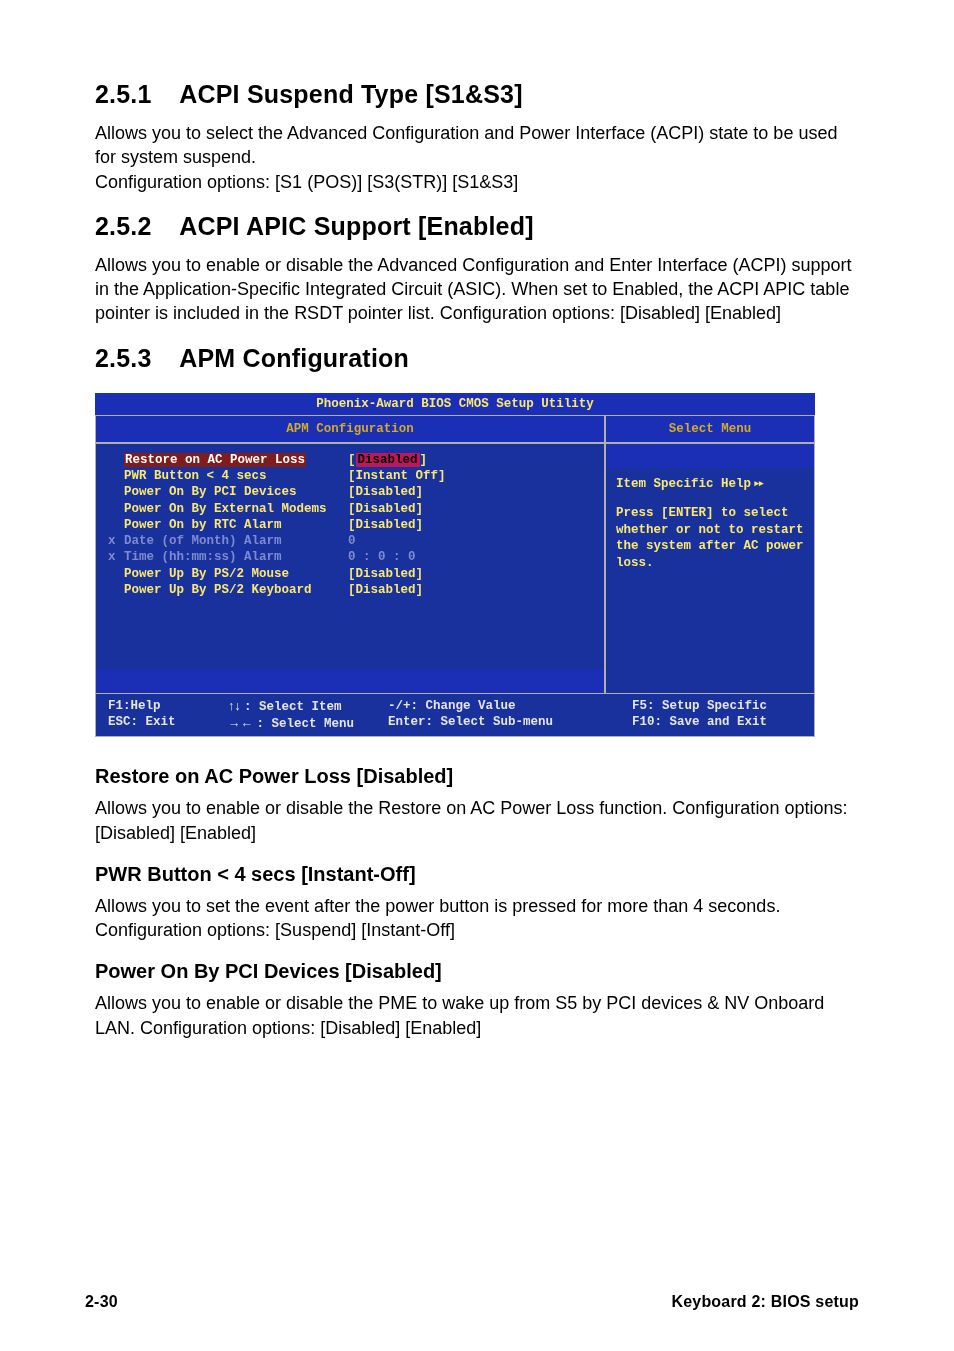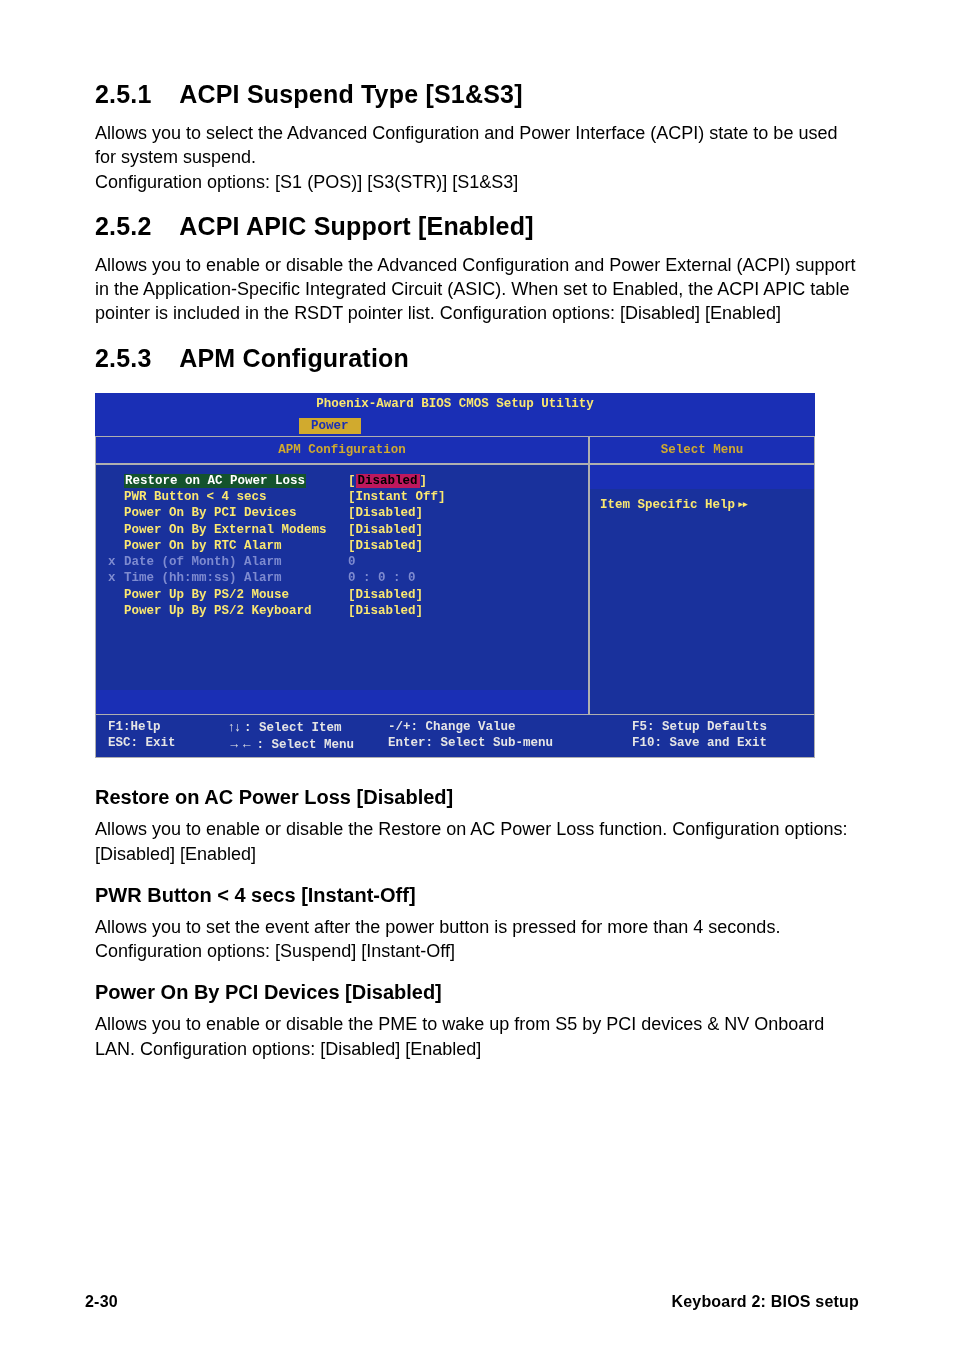--- a/index.html
+++ b/index.html
@@ -61,21 +61,21 @@
     display: flex;
     border: 1px solid #afafaf;
     background: #1a2fb5;
   }
   .bios-left {
     flex: 1;
     display: flex;
     flex-direction: column;
   }
   .bios-right {
-    width: 226px;
+    width: 210px;
     display: flex;
     flex-direction: column;
     border-left: 2px solid #afafaf;
   }
   .bios-panel-title {
     color: #d1aa2e;
     text-align: center;
     padding: 6px 0;
     border-bottom: 2px solid #afafaf;
     background: #1a2fb5;
@@ -87,21 +87,21 @@
   }
   .bios-row {
     display: flex;
     line-height: 1.3;
   }
   .bios-row .pre { width: 16px; color: #7e8bd0; }
   .bios-row .lbl { width: 224px; }
   .bios-row .val { color: #fbe870; }
   .ylw { color: #fbe870; }
   .gry { color: #7e8bd0; }
-  .sel-label { background: #14532d; color: #fff; padding: 0 1px; }
+  .sel-label { background: #7f1d1d; color: #fff; padding: 0 1px; }
   .sel-val { background: #be185d; color: #000; padding: 0 2px; text-align: center; }
   .bios-help {
     background: #19319c;
     color: #fbe870;
     padding: 8px 10px;
     min-height: 225px;
     line-height: 1.35;
     margin-top: 24px;
   }
   .help-arrows { letter-spacing: -3px; margin-left: 2px; }
@@ -139,32 +139,29 @@
   <span class="section-num">2.5.1</span>
   <span>ACPI Suspend Type [S1&amp;S3]</span>
 </h2>
 <p class="body-text" style="white-space:pre-line">Allows you to select the Advanced Configuration and Power Interface (ACPI) state to be used for system suspend.
 Configuration options: [S1 (POS)] [S3(STR)] [S1&amp;S3]</p>
 
 <h2 class="section-heading">
   <span class="section-num">2.5.2</span>
   <span>ACPI APIC Support [Enabled]</span>
 </h2>
-<p class="body-text">Allows you to enable or disable the Advanced Configuration and Power External (ACPI) support in the Application-Specific Integrated Circuit (ASIC). When set to Enabled, the ACPI APIC table pointer is included in the RSDT pointer list. Configuration options: [Disabled] [Enabled]</p>
+<p class="body-text">Allows you to enable or disable the Advanced Configuration and Enter Interface (ACPI) support in the Application-Specific Integrated Circuit (ASIC). When set to Enabled, the ACPI APIC table pointer is included in the RSDT pointer list. Configuration options: [Disabled] [Enabled]</p>
 
 <h2 class="section-heading" style="margin-bottom:20px">
   <span class="section-num">2.5.3</span>
   <span>APM Configuration</span>
 </h2>
 
 <div class="bios-wrapper">
   <div class="bios-titlebar">Phoenix-Award BIOS CMOS Setup Utility</div>
-  <div class="bios-tabs">
-    <span class="bios-tab">Power</span>
-  </div>
   <div class="bios-body">
     <div class="bios-left">
       <div class="bios-panel-title">APM Configuration</div>
       <div class="bios-items" id="bios-items">
           <div class="bios-row">
             <span class="pre"></span>
             <span class="lbl "><span class="sel-label">Restore on AC Power Loss</span></span>
             <span class="val">[<span class="sel-val">Disabled</span>]</span>
           </div>
           <div class="bios-row">
@@ -209,38 +206,39 @@
           </div>
         </div>
     </div>
     <div class="bios-right">
       <div class="bios-panel-title">Select Menu</div>
       <div class="bios-help">
         <div>
           <span>Item Specific Help</span><span class="help-arrows">▸▸</span>
         </div>
         <div style="height:12px"></div>
+        <div>Press [ENTER] to select whether or not to restart the system after AC power loss.</div>
       </div>
     </div>
   </div>
   <div class="bios-footer">
     <div class="col1">
       <div>F1:Help</div>
       <div>ESC: Exit</div>
     </div>
     <div class="col2">
       <div><span class="arrow-glyph">↑↓ </span><span>: Select Item</span></div>
       <div><span class="arrow-glyph">→← </span><span>: Select Menu</span></div>
     </div>
     <div class="col3">
       <div>-/+: Change Value</div>
       <div>Enter: Select Sub-menu</div>
     </div>
     <div class="col4">
-      <div>F5: Setup Defaults</div>
+      <div>F5: Setup Specific</div>
       <div>F10: Save and Exit</div>
     </div>
   </div>
 </div>
 
 <h3 class="sub-heading">Restore on AC Power Loss [Disabled]</h3>
 <p class="body-text">Allows you to enable or disable the Restore on AC Power Loss function. Configuration options: [Disabled] [Enabled]</p>
 
 <h3 class="sub-heading">PWR Button &lt; 4 secs [Instant-Off]</h3>
 <p class="body-text">Allows you to set the event after the power button is pressed for more than 4 seconds. Configuration options: [Suspend] [Instant-Off]</p>

